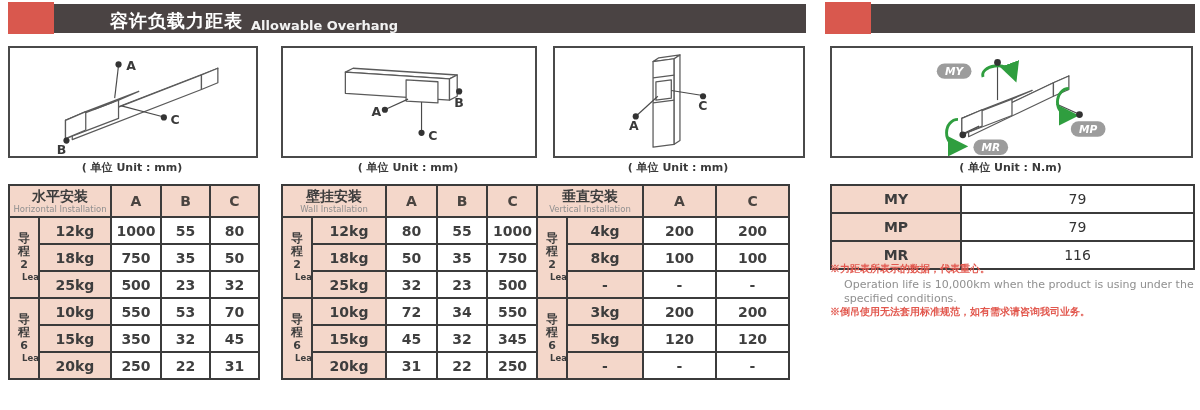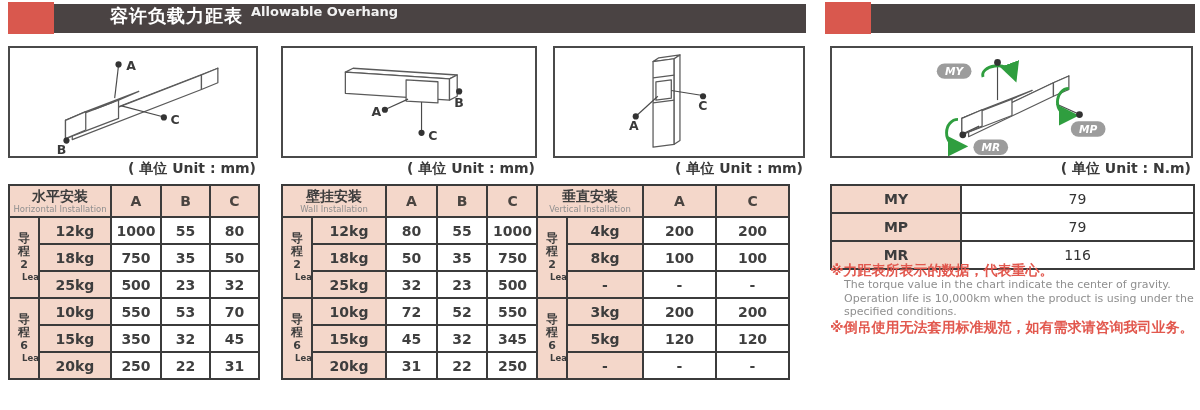--- a/index.html
+++ b/index.html
@@ -7,30 +7,30 @@
     width:1200px;height:410px;background:#fff;
     font-family:"DejaVu Sans","Liberation Sans",sans-serif;
     color:#3d3d3d;
   }
   .stage{position:relative;width:1200px;height:410px;overflow:hidden;background:#fff;}
 
   
   .hdr-wrap{position:absolute;top:2px;height:34px;}
   .hdr-bar{position:absolute;left:20px;right:0;top:2px;height:29px;background:#4a4343;}
   .hdr-sq{position:absolute;left:0;top:0;width:46px;height:32px;background:#d9584e;}
-  .hdr-text{position:absolute;top:2px;height:29px;display:flex;align-items:flex-start;white-space:nowrap;}
+  .hdr-text{position:absolute;top:2px;height:29px;display:flex;align-items:flex-end;white-space:nowrap;}
   .hdr-zh{color:#fff;font-size:18px;font-weight:bold;letter-spacing:1px;}
   .hdr-en{color:#f2f2f2;font-size:13px;font-weight:bold;margin-left:8px;}
   .hdr-wrap.right .hdr-zh{font-size:17px;letter-spacing:0;}
   .hdr-wrap.right .hdr-en{font-size:12px;margin-left:6px;}
 
   
   .diag{position:absolute;top:46px;height:112px;border:2px solid #4a4a4a;background:#fff;box-sizing:border-box;}
   .diag svg{display:block;width:100%;height:100%;}
-  .unit{position:absolute;top:160px;height:20px;text-align:right;font-size:14px;font-weight:bold;color:#3a3a3a;}
+  .unit{position:absolute;top:160px;height:20px;text-align:center;font-size:11px;font-weight:bold;color:#3a3a3a;}
 
   
   table.spec{position:absolute;top:184px;border-collapse:collapse;table-layout:fixed;background:#fff;}
   .spec td{border:2px solid #3b3b3b;text-align:center;vertical-align:middle;padding:0;overflow:hidden;}
   .spec tr.hrow td{height:30px;}
   .spec tr.drow td{height:25px;}
   .pink{background:#f4d7ca;}
   .title-zh{font-size:14px;font-weight:bold;line-height:15px;color:#3d3d3d;}
   .title-en{font-size:8.5px;line-height:10px;color:#8f8f8f;text-align:center;}
   .colh{font-size:14px;font-weight:bold;color:#4a4440;}
@@ -41,21 +41,21 @@
   .lead-num{font-size:11px;font-weight:bold;}
   .lead-en{font-size:8.5px;font-weight:bold;line-height:10px;margin-left:12px;}
 
   table.moment{position:absolute;left:830px;top:184px;border-collapse:collapse;table-layout:fixed;background:#fff;}
   .moment td{border:2px solid #3b3b3b;text-align:center;vertical-align:middle;height:24px;}
   .mlabel{font-size:14px;font-weight:bold;background:#f4d7ca;color:#3d3d3d;}
   .mval{font-size:14px;color:#333;}
 
   
   .notes{position:absolute;left:830px;top:262px;width:368px;}
-  .note-zh{color:#e2584e;font-size:14px;font-weight:bold;line-height:16px;white-space:nowrap;}
+  .note-zh{color:#e2584e;font-size:10px;font-weight:bold;line-height:16px;white-space:nowrap;font-family:Liberation Mono, monospace;}
   .note-en{color:#8f8f8f;font-size:11px;line-height:13.5px;padding-left:14px;}
 </style>
 </head>
 <body>
 
 <div class="stage">
 
   <div class="hdr-wrap" style="left:8px;width:798px;">
     <div class="hdr-bar"></div>
     <div class="hdr-sq"></div>
@@ -306,21 +306,21 @@
     </tr>
     <tr class="drow">
       <td class="pink lead-cell" rowspan="3">
         <div class="lead-zh">导</div>
         <div class="lead-zh">程</div>
         <div class="lead-num">6</div>
         <div class="lead-en">Lead</div>
       </td>
       <td class="pink load">10kg</td>
       <td class="val">72</td>
-      <td class="val">52</td>
+      <td class="val">34</td>
       <td class="val">550</td>
     </tr>
     <tr class="drow">
       <td class="pink load">15kg</td>
       <td class="val">45</td>
       <td class="val">32</td>
       <td class="val">345</td>
     </tr>
     <tr class="drow">
       <td class="pink load">20kg</td>
@@ -409,21 +409,20 @@
     <tr>
       <td class="mlabel">MR</td>
       <td class="mval">116</td>
     </tr>
   </tbody>
     </table>
 
   <div class="notes">
     <div class="note">
       <div class="note-zh">※力距表所表示的数据，代表重心。</div>
-      <div class="note-en">The torque value in the chart indicate the center of gravity.</div>
     </div>
     <div class="note">
       <div class="note-en">Operation life is 10,000km when the product is using under the specified conditions.</div>
     </div>
     <div class="note">
       <div class="note-zh">※倒吊使用无法套用标准规范，如有需求请咨询我司业务。</div>
     </div>
   </div>
 
 </div>

